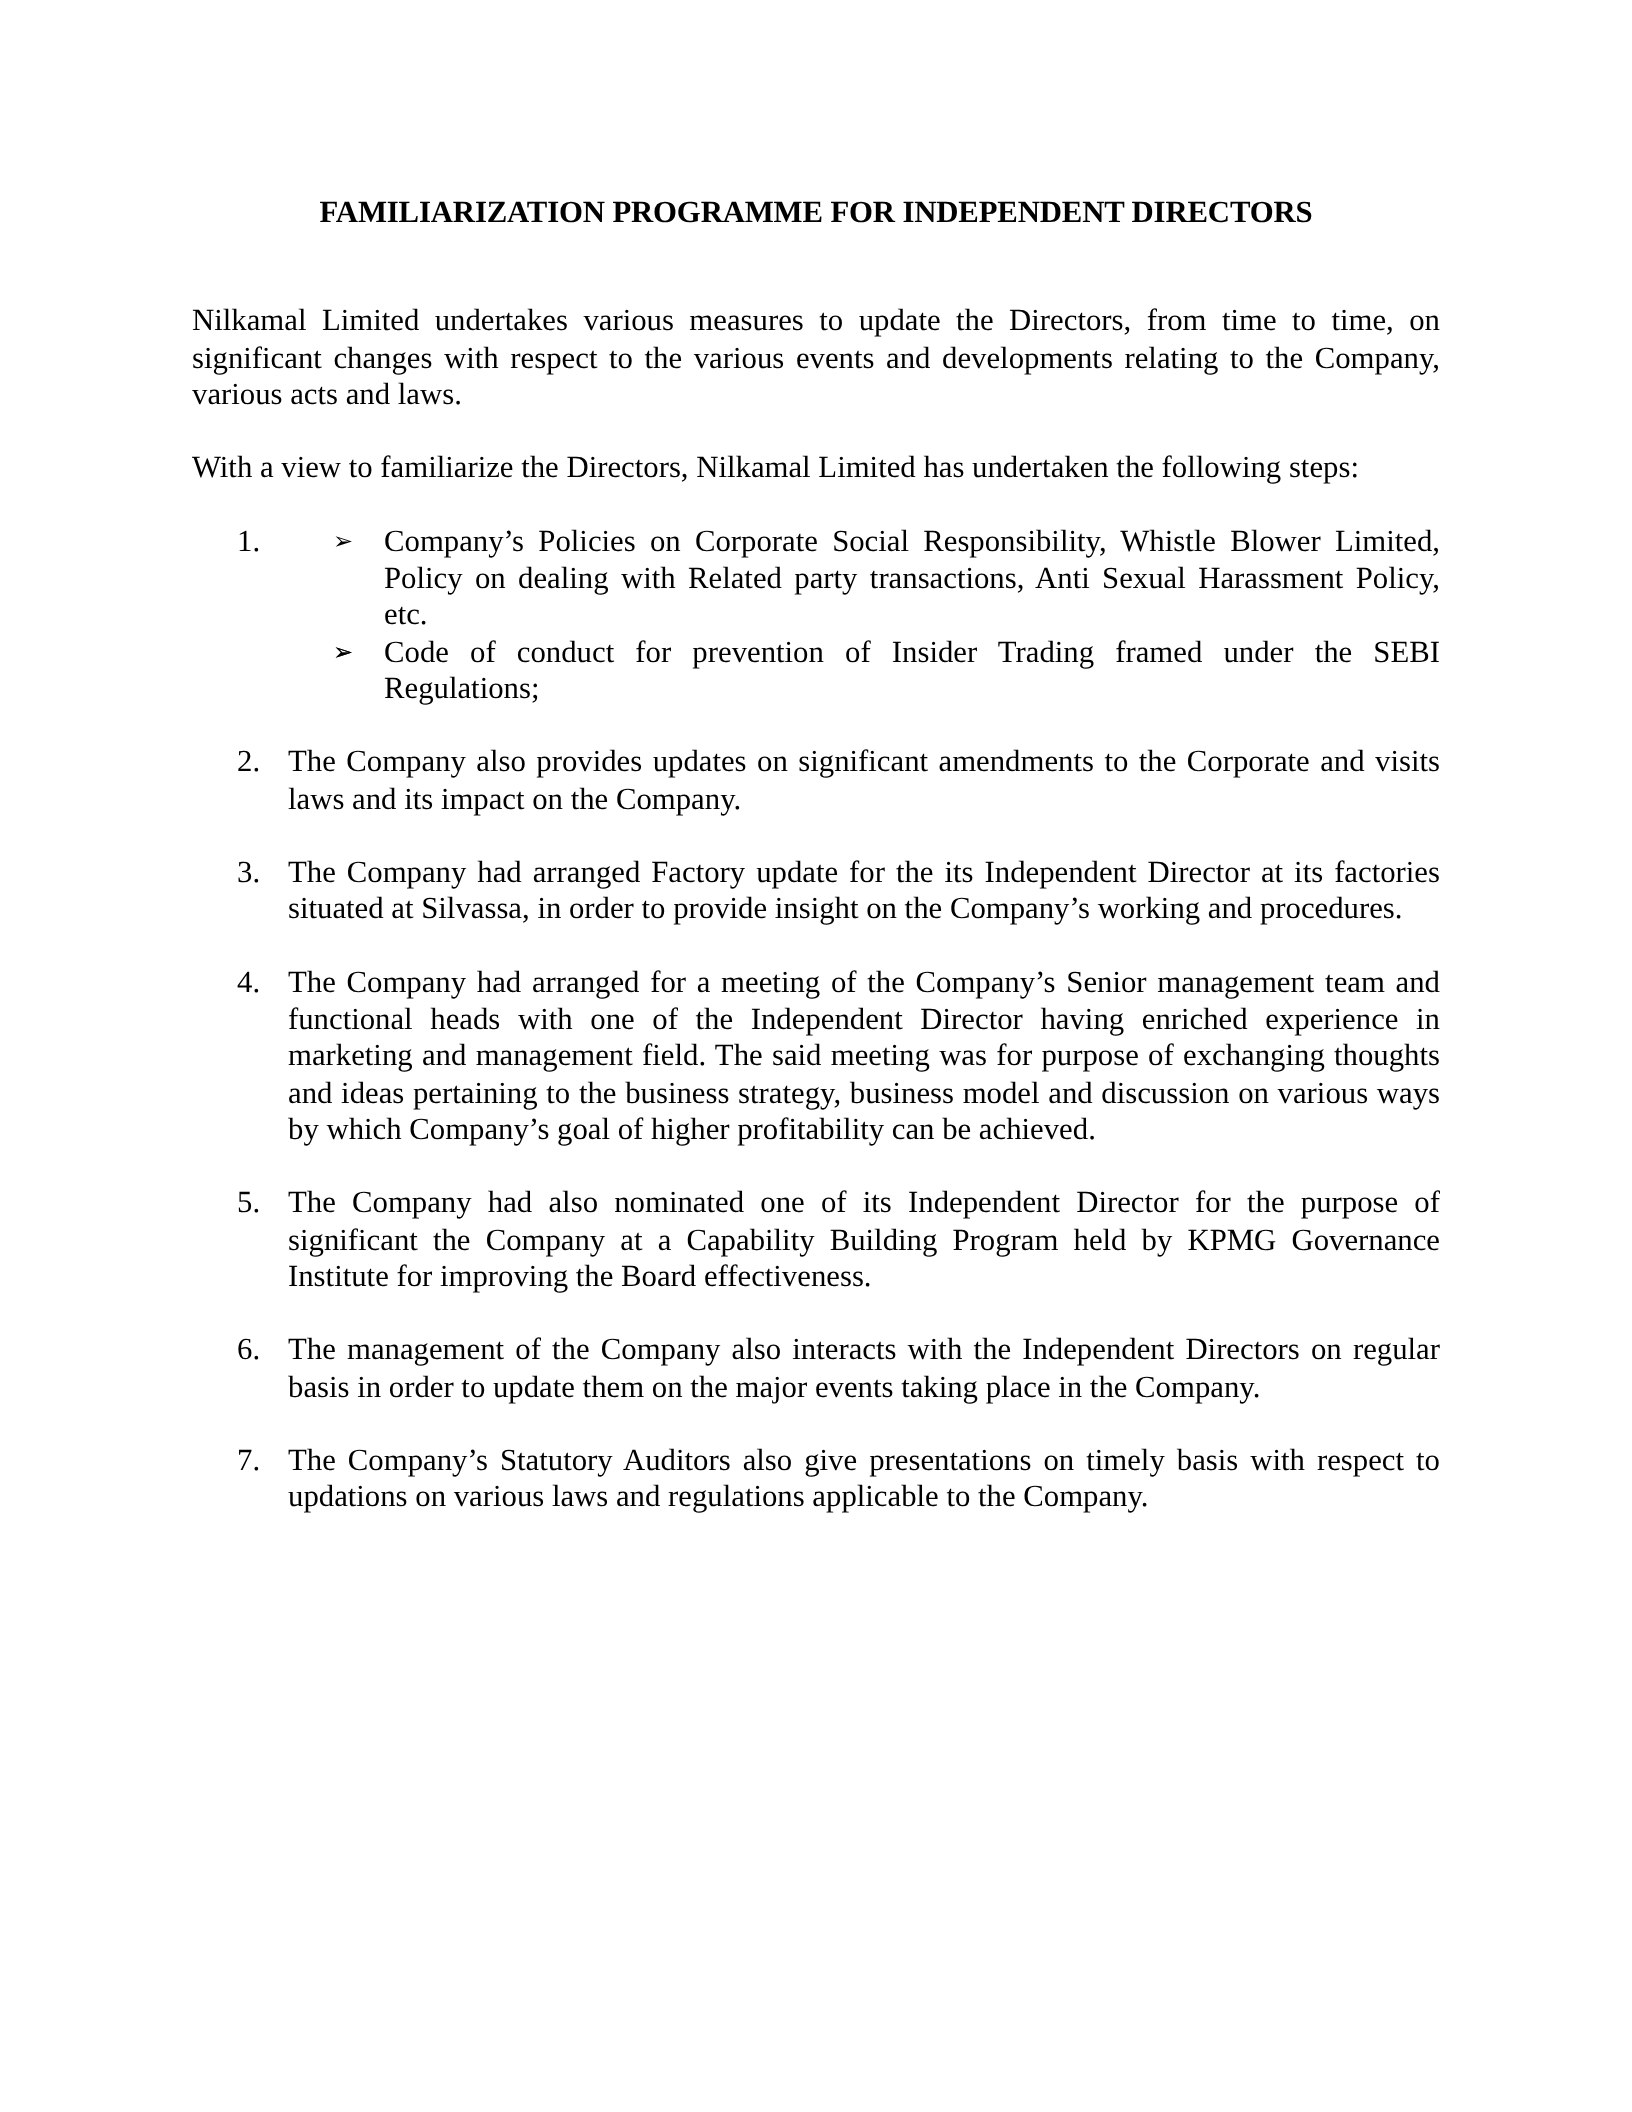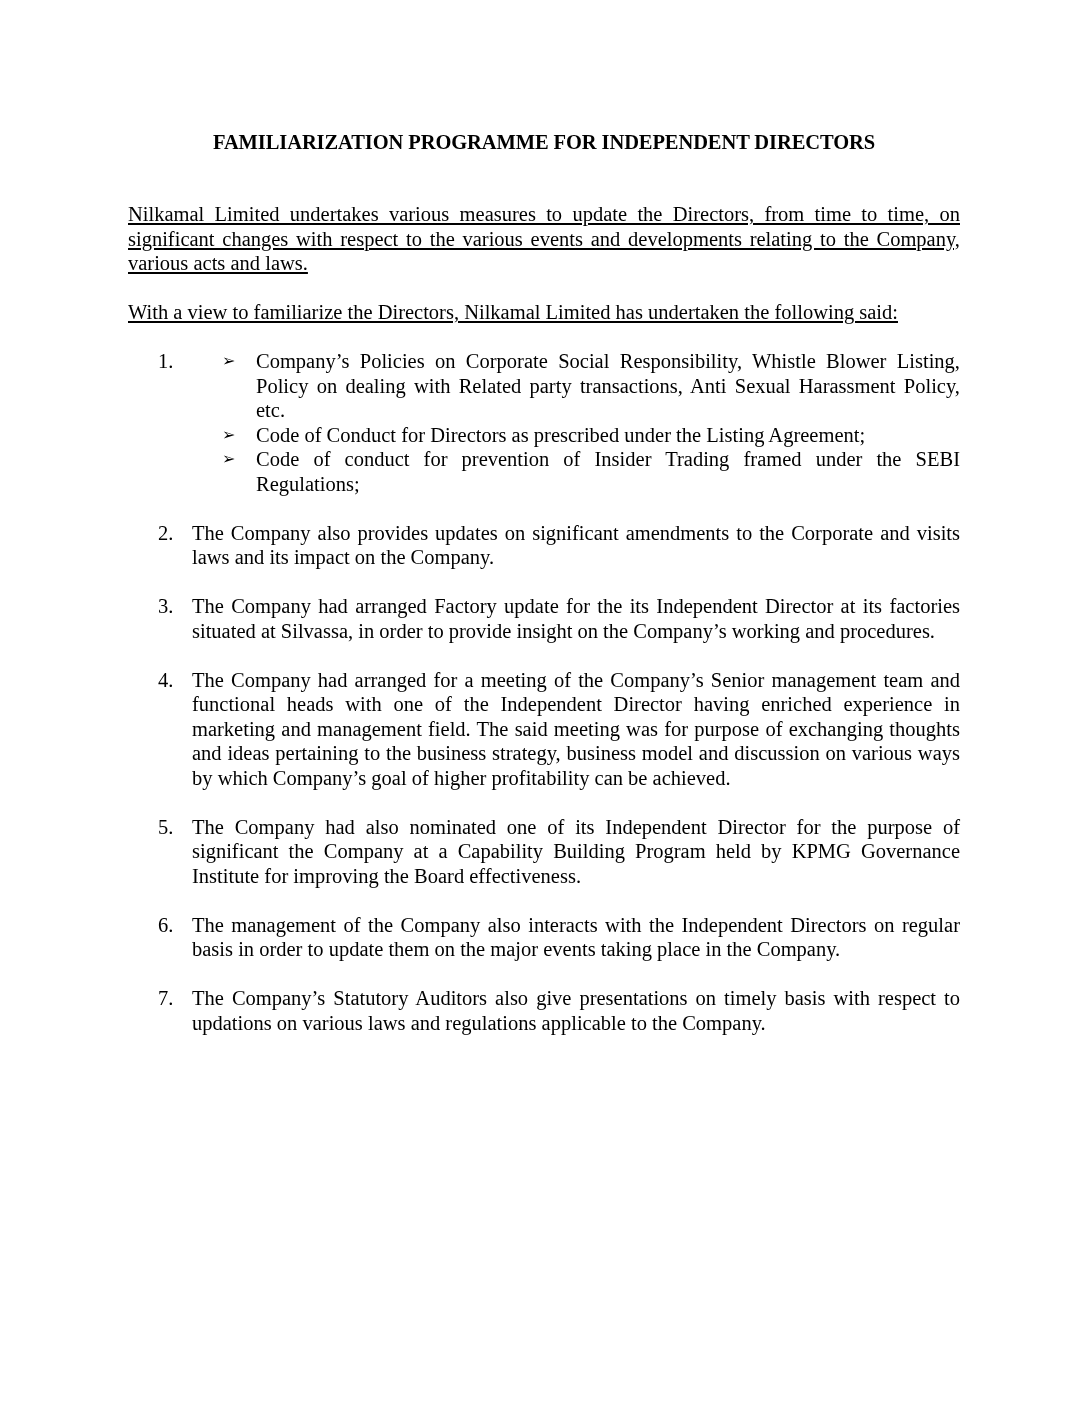--- a/index.html
+++ b/index.html
@@ -32,21 +32,20 @@
       text-align: center;
       font-weight: bold;
       font-size: 20.5px;
       letter-spacing: -0.1px;
     }
     .para {
       position: absolute;
       left: 128px;
       width: 832px;
       text-align: justify;
-      text-decoration: underline;
     }
     .para-intro { top: 202px; }
     .para-lead { top: 300px; }
     .list {
       position: absolute;
       left: 128px;
       width: 832px;
       top: 349px;
       margin: 0;
       padding: 0;
@@ -82,33 +81,32 @@
     }
   </style>
 </head>
 <body>
 
 <div class="page">
   <div class="title">FAMILIARIZATION PROGRAMME FOR INDEPENDENT DIRECTORS</div>
 
   <div class="para para-intro">Nilkamal Limited undertakes various measures to update the Directors, from time to time, on significant changes with respect to the various events and developments relating to the Company, various acts and laws.</div>
 
-  <div class="para para-lead">With a view to familiarize the Directors, Nilkamal Limited has undertaken the following said:</div>
+  <div class="para para-lead">With a view to familiarize the Directors, Nilkamal Limited has undertaken the following steps:</div>
 
   <ol class="list">
     <li class="list-item">
       <span class="list-num">1.</span>
       <ul class="sub-list">
         <li class="sub-item">
           <span class="arrow">➢</span>
-          <span>Company’s Policies on Corporate Social Responsibility, Whistle Blower Listing, Policy on dealing with Related party transactions, Anti Sexual Harassment Policy, etc.</span>
+          <span>Company’s Policies on Corporate Social Responsibility, Whistle Blower Limited, Policy on dealing with Related party transactions, Anti Sexual Harassment Policy, etc.</span>
         </li>
         <li class="sub-item">
           <span class="arrow">➢</span>
-          <span>Code of Conduct for Directors as prescribed under the Listing Agreement;</span>
         </li>
         <li class="sub-item">
           <span class="arrow">➢</span>
           <span>Code of conduct for prevention of Insider Trading framed under the SEBI Regulations;</span>
         </li>
       </ul>
     </li>
     <li class="list-item">
       <span class="list-num">2.</span>
       <div>The Company also provides updates on significant amendments to the Corporate and visits laws and its impact on the Company.</div>

